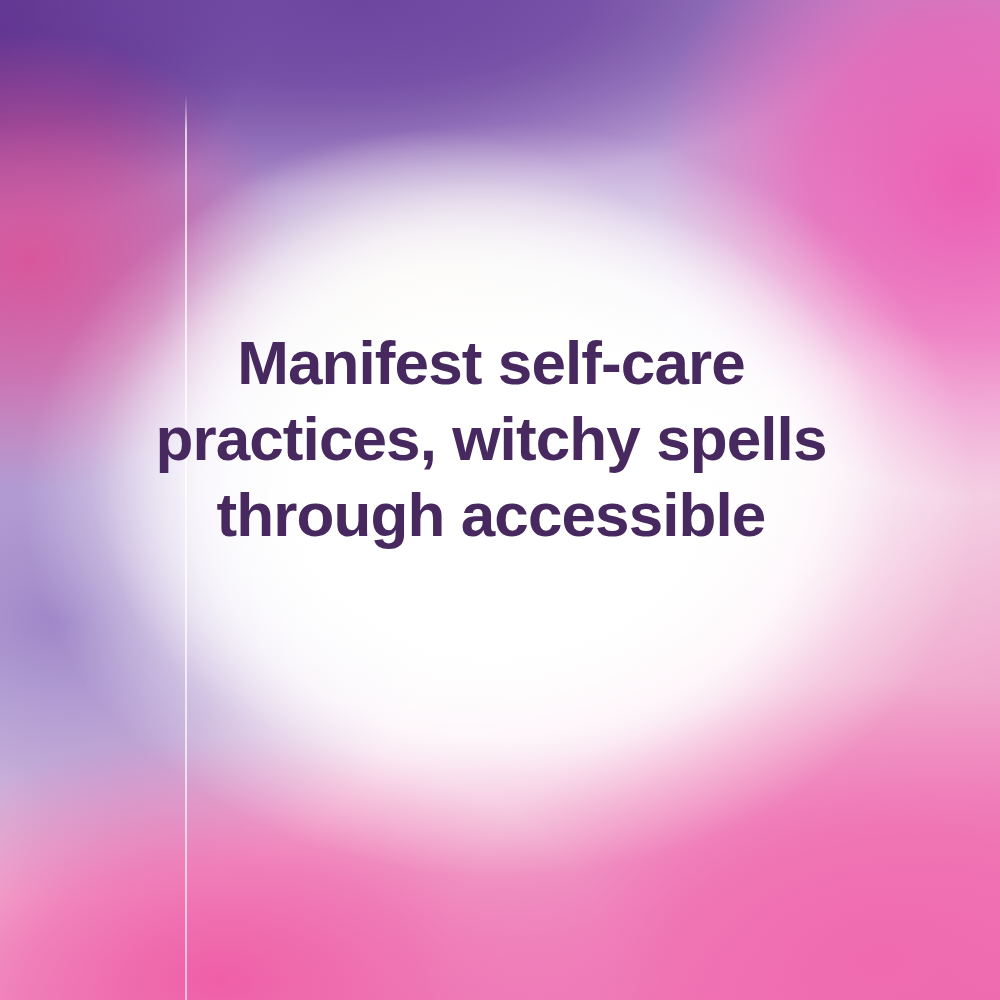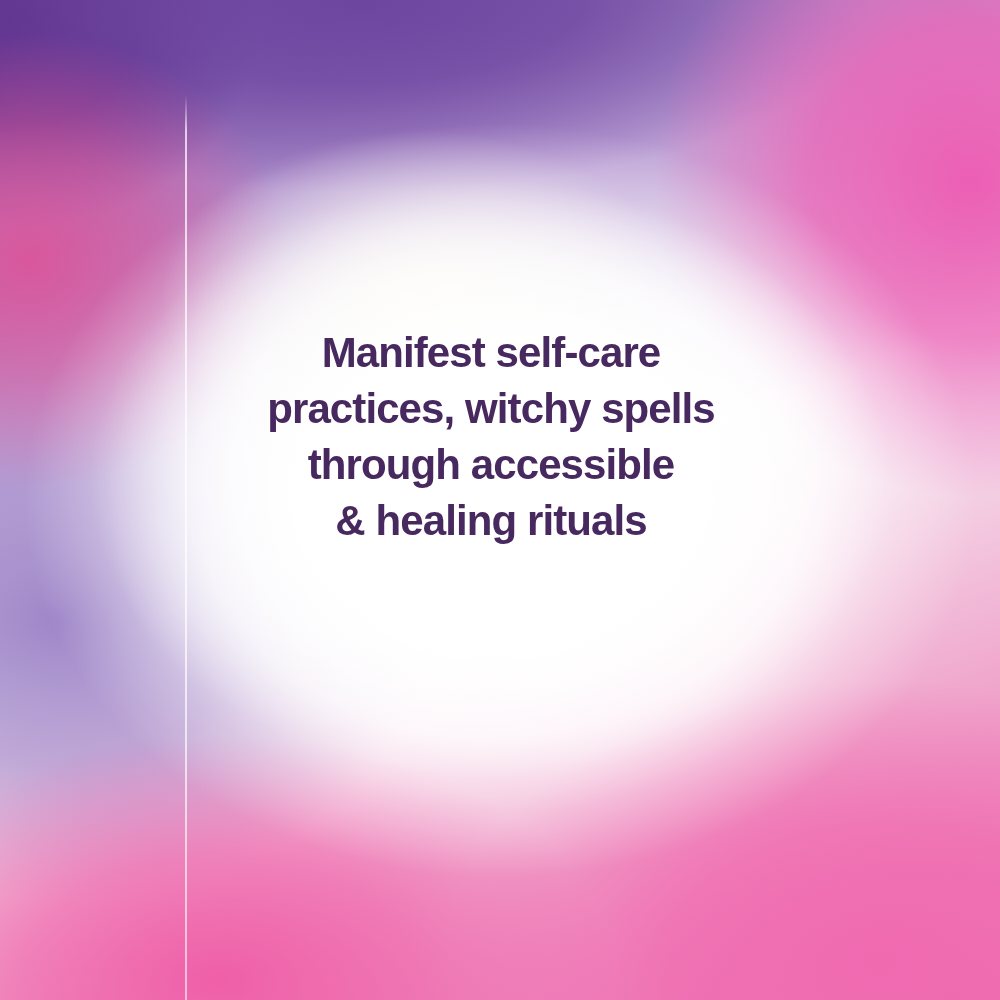--- a/index.html
+++ b/index.html
@@ -89,21 +89,21 @@
     left: 0;
     top: 332px;
     width: 1000px;
     text-align: center;
     line-height: 1.0;
   }
   .hl-line {
     display: block;
     font-family: "Liberation Sans", sans-serif;
     font-weight: bold;
-    font-size: 42px;
+    font-size: 62px;
     letter-spacing: -0.9px;
     color: #47295F;
     margin: 0;
     padding: 0 18px 14px 0;
     white-space: nowrap;
   }
 </style>
 </head>
 <body>
 
@@ -156,16 +156,15 @@
   </svg>
 
   <div class="bg-layer" id="core-glow"></div>
 
   <div id="guide-line"></div>
 
   <div id="headline">
     <span class="hl-line">Manifest self-care</span>
     <span class="hl-line">practices, witchy spells</span>
     <span class="hl-line">through accessible</span>
-    <span class="hl-line">&amp; healing rituals</span>
   </div>
 
 </div>
 
 </body></html>

